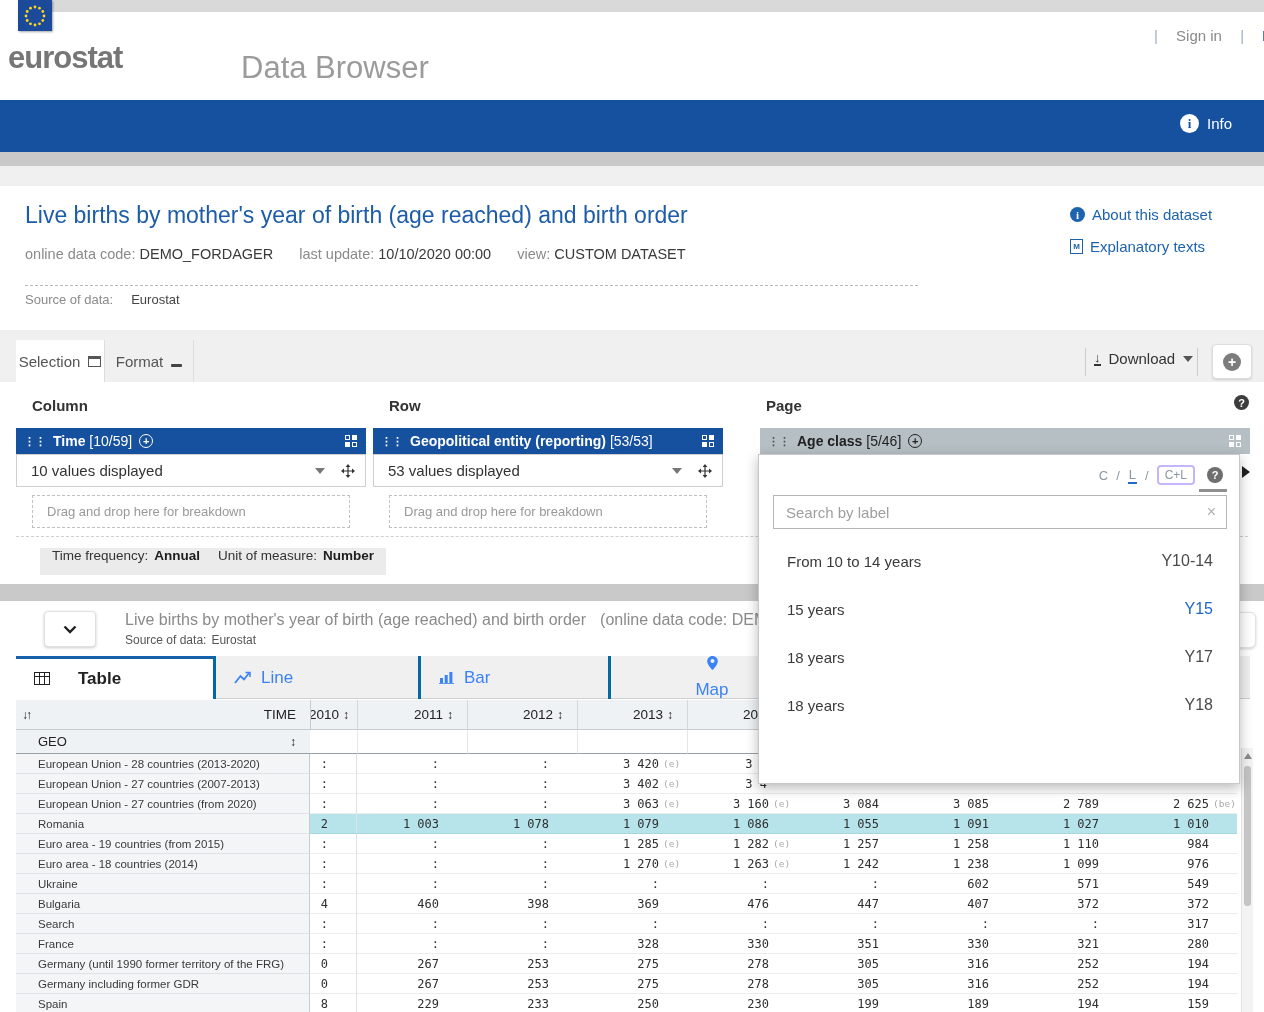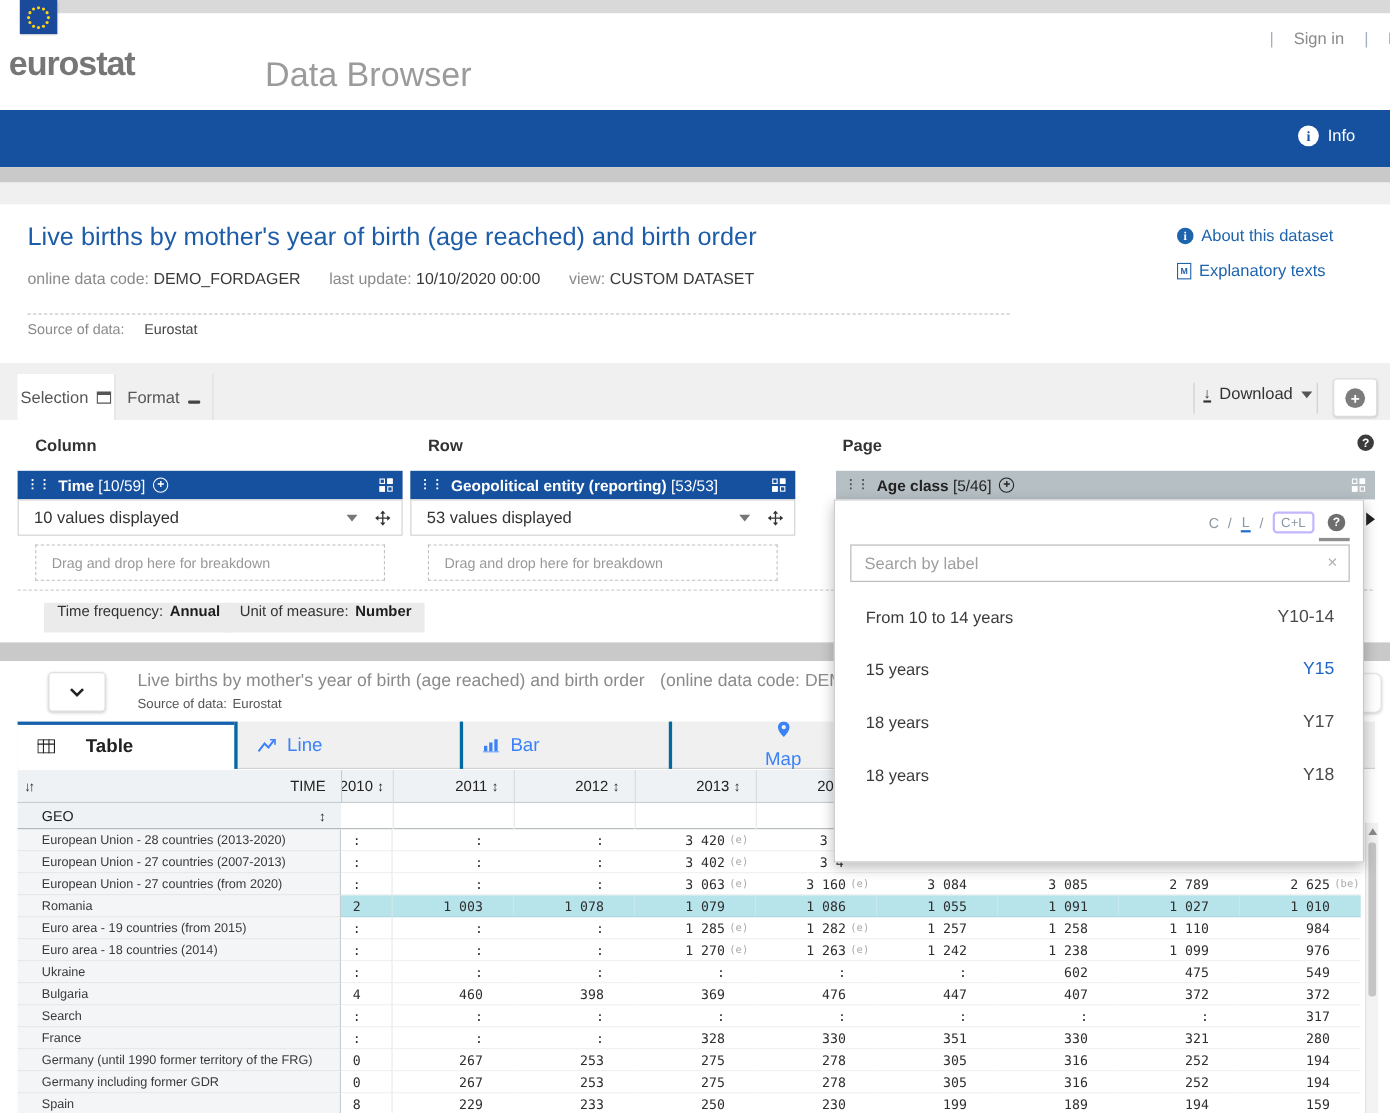--- a/index.html
+++ b/index.html
@@ -672,21 +672,21 @@
         </div>
         <div class="cell">
           <span class="v">:</span>
           <span class="f"></span>
         </div>
         <div class="cell">
           <span class="v">602</span>
           <span class="f"></span>
         </div>
         <div class="cell">
-          <span class="v">475</span>
+          <span class="v">571</span>
           <span class="f"></span>
         </div>
         <div class="cell">
           <span class="v">549</span>
           <span class="f"></span>
         </div>
       </div>
       <div class="drow">
         <div class="lbl">Bulgaria</div>
         <div class="cell y0">

